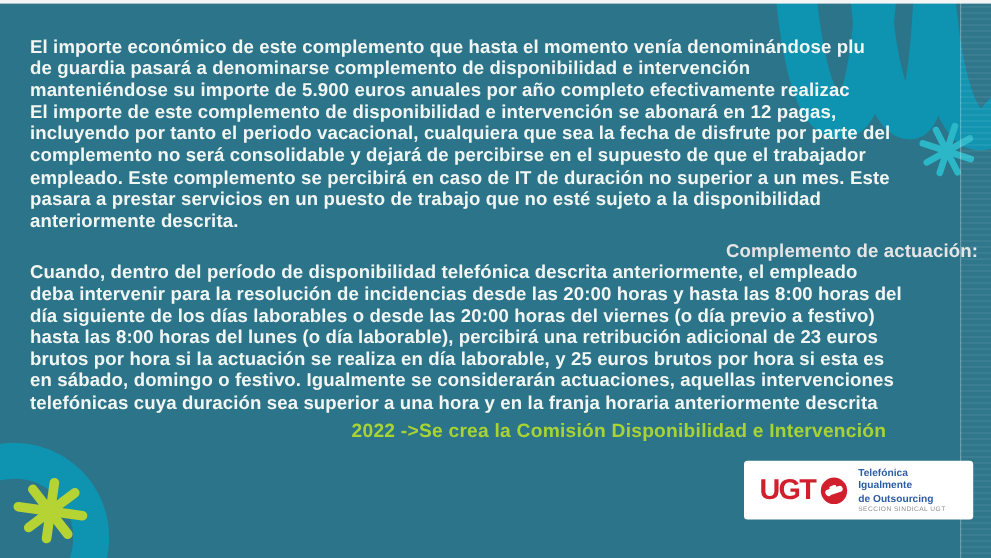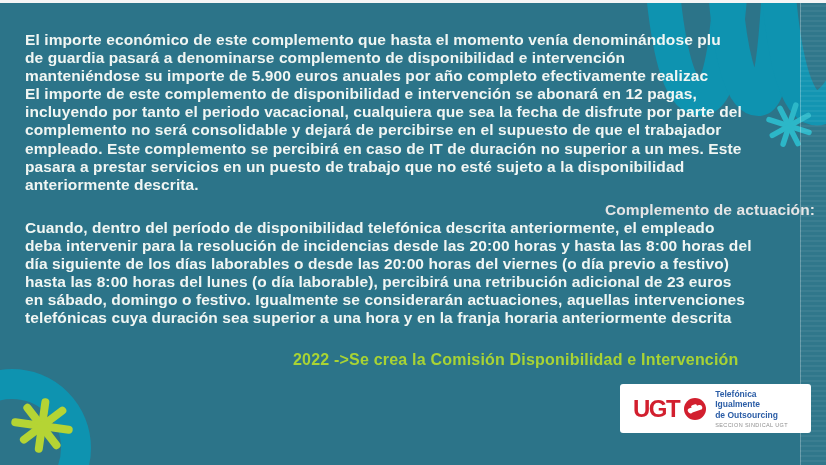--- a/index.html
+++ b/index.html
@@ -133,20 +133,21 @@
     </div>
 
     <div class="para-gap"></div>
 
     <div>
       <div class="section-heading" style="color: #e5e5e5; text-align: right;">Complemento de actuación:</div>
       <div class="para-line">Cuando, dentro del período de disponibilidad telefónica descrita anteriormente, el empleado</div>
       <div class="para-line">deba intervenir para la resolución de incidencias desde las 20:00 horas y hasta las 8:00 horas del</div>
       <div class="para-line">día siguiente de los días laborables o desde las 20:00 horas del viernes (o día previo a festivo)</div>
       <div class="para-line">hasta las 8:00 horas del lunes (o día laborable), percibirá una retribución adicional de 23 euros</div>
+      <div class="para-line">brutos por hora si la actuación se realiza en día laborable, y 25 euros brutos por hora si esta es</div>
       <div class="para-line">en sábado, domingo o festivo. Igualmente se considerarán actuaciones, aquellas intervenciones</div>
       <div class="para-line">telefónicas cuya duración sea superior a una hora y en la franja horaria anteriormente descrita</div>
     </div>
   </div>
 
   <div class="milestone" style="color: rgb(168, 211, 52);">2022 -&gt;Se crea la Comisión Disponibilidad e Intervención</div>
 
   <div class="logo-box" style="background-color: rgb(255, 255, 255);">
     <span class="logo-acronym" style="color: rgb(210, 31, 46);">UGT</span>
     <svg class="logo-circle" width="24" height="24" viewBox="0 0 24 24">

